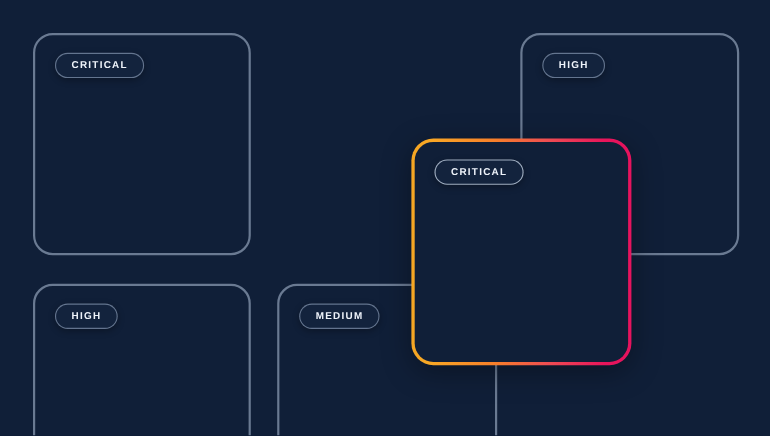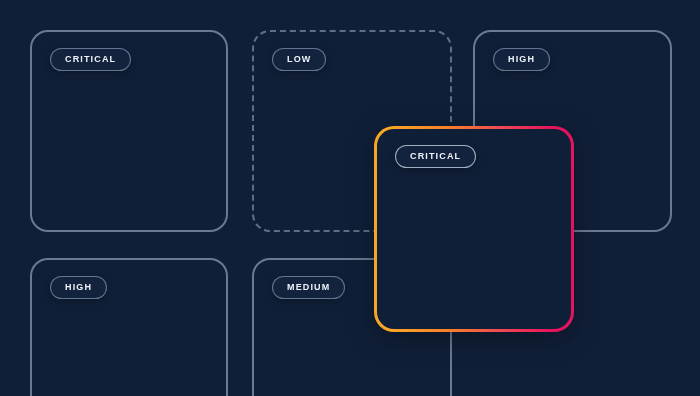--- a/index.html
+++ b/index.html
@@ -102,23 +102,20 @@
 </style>
 </head>
 <body>
 
 <div id="board">
 
   <div class="card solid" id="card-critical-topleft">
     <span class="badge dim">CRITICAL</span>
   </div>
 
-  <div class="card dashed" id="card-low-top">
-    <span class="badge dim">LOW</span>
-  </div>
 
   <div class="card solid" id="card-high-topright">
     <span class="badge dim">HIGH</span>
   </div>
 
   <div class="card solid" id="card-high-bottomleft">
     <span class="badge dim">HIGH</span>
   </div>
 
   <div class="card solid" id="card-medium-bottom">

